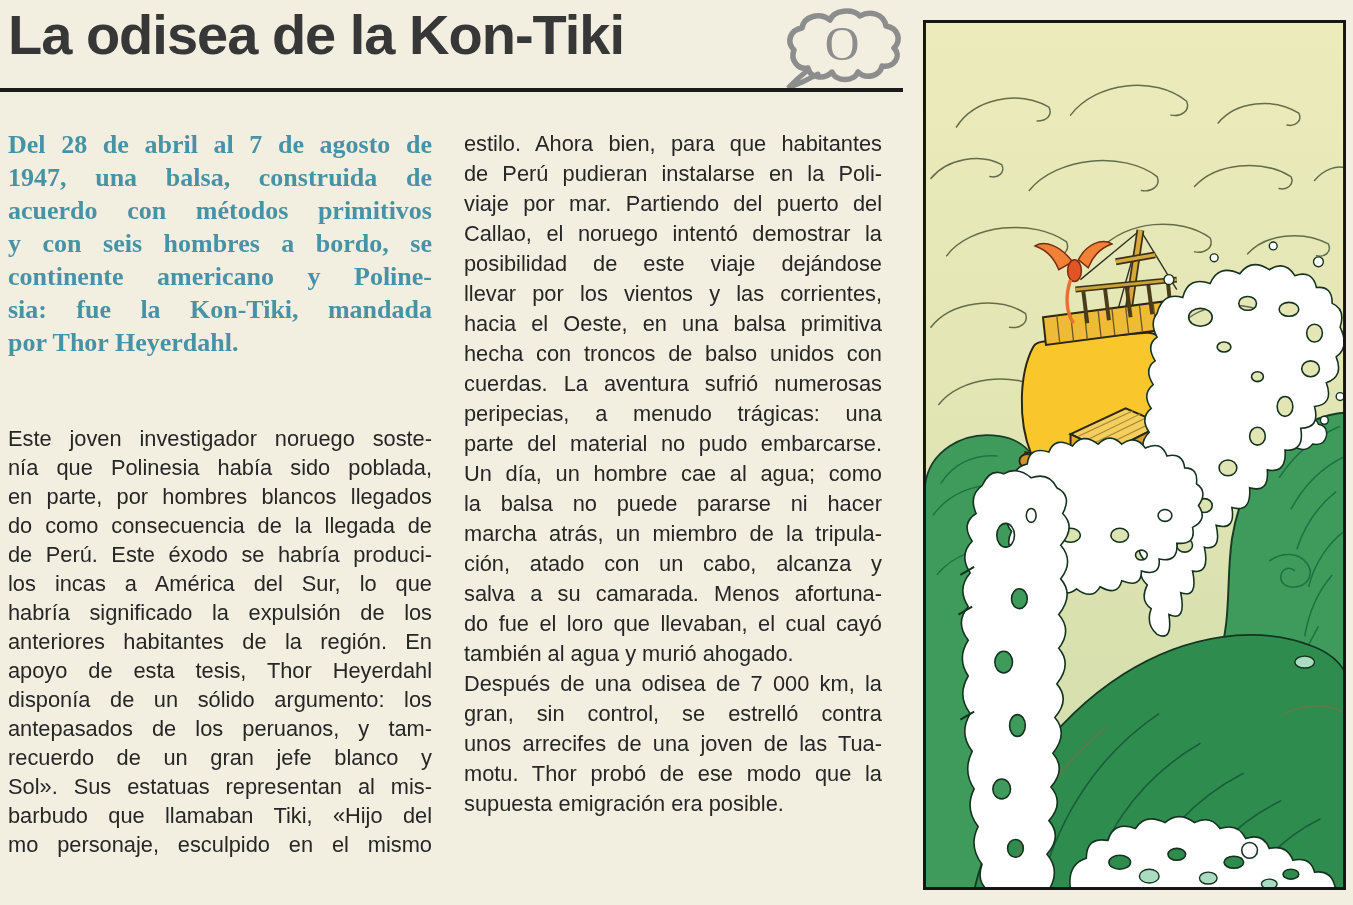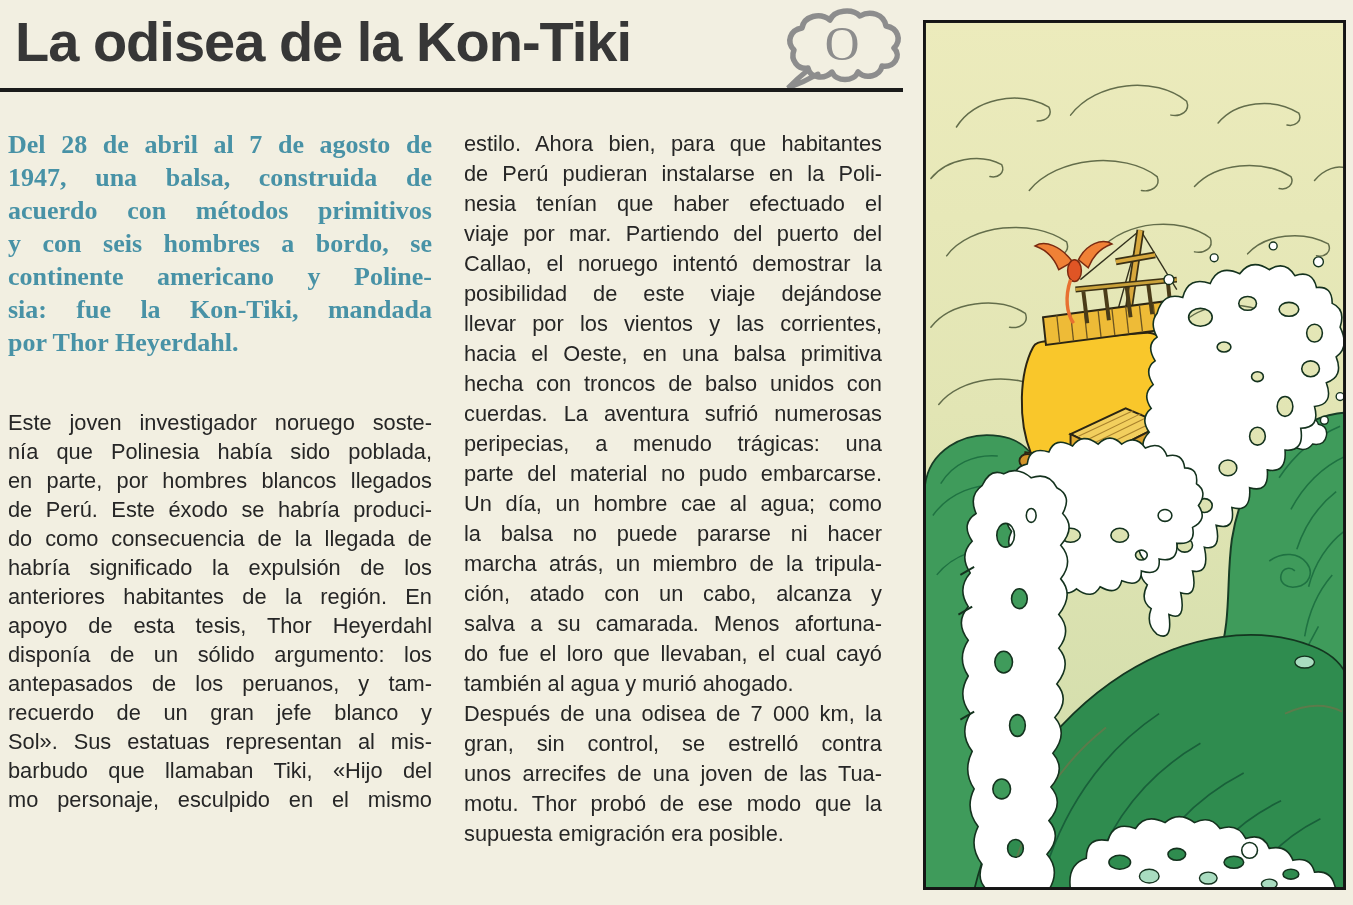--- a/index.html
+++ b/index.html
@@ -2,34 +2,34 @@
 <html><head>
 <meta charset="utf-8">
 <style>
   html,body{margin:0;padding:0;}
   body{
     width:1353px;height:905px;position:relative;overflow:hidden;
     background:#f2efe1;
     font-family:"Liberation Sans",sans-serif;
   }
   .page-title{
-    position:absolute;left:8px;top:2px;margin:7px;
+    position:absolute;left:8px;top:2px;margin:0;
     font-size:56px;font-weight:700;letter-spacing:-1px;color:#373737;
     font-family:"Liberation Sans",sans-serif;white-space:nowrap;
   }
   .logo{position:absolute;left:778px;top:4px;width:128px;height:88px;}
   .title-rule{position:absolute;left:0;top:88px;width:903px;height:4px;background:#1b1b1b;}
   .col{position:absolute;overflow:hidden;}
   .intro{
     left:8px;top:128px;width:424px;
     font-family:"Liberation Serif",serif;font-size:26px;line-height:33px;
     color:#4892a6;
     font-weight:bold;
   }
-  .body1{left:8px;top:408px;width:424px;}
+  .body1{left:8px;top:424px;width:424px;}
   .body2{left:464px;top:129px;width:418px;}
   .bodytext{
     font-family:"Liberation Sans",sans-serif;font-size:21.8px;color:#262626;
   }
   .body1 .tl{line-height:29px;}
   .body2 .tl{line-height:30px;}
   .intro .tl{line-height:33px;}
   .tl{text-align:justify;text-align-last:justify;white-space:nowrap;}
   .tl.end{text-align-last:left;}
   .figure-box{
@@ -59,38 +59,38 @@
     <div class="tl">y con seis hombres a bordo, se</div>
     <div class="tl">continente americano y Poline-</div>
     <div class="tl">sia: fue la Kon-Tiki, mandada</div>
     <div class="tl end">por Thor Heyerdahl.</div>
   </div>
 
 <div class="col body1 bodytext">
     <div class="tl">Este joven investigador noruego soste-</div>
     <div class="tl">nía que Polinesia había sido poblada,</div>
     <div class="tl">en parte, por hombres blancos llegados</div>
+    <div class="tl">do como consecuencia de la llegada de</div>
     <div class="tl">de Perú. Este éxodo se habría produci-</div>
-    <div class="tl">do como consecuencia de la llegada de</div>
+    <div class="tl">los incas a América del Sur, lo que</div>
     <div class="tl">habría significado la expulsión de los</div>
     <div class="tl">anteriores habitantes de la región. En</div>
     <div class="tl">apoyo de esta tesis, Thor Heyerdahl</div>
     <div class="tl">disponía de un sólido argumento: los</div>
     <div class="tl">antepasados de los peruanos, y tam-</div>
     <div class="tl">recuerdo de un gran jefe blanco y</div>
     <div class="tl">Sol». Sus estatuas representan al mis-</div>
     <div class="tl">barbudo que llamaban Tiki, «Hijo del</div>
     <div class="tl">mo personaje, esculpido en el mismo</div>
   </div>
 
 <div class="col body2 bodytext">
   <div>
       <div class="tl">estilo. Ahora bien, para que habitantes</div>
       <div class="tl">de Perú pudieran instalarse en la Poli-</div>
-      <div class="tl">nesia tenían que haber efectuado el</div>
       <div class="tl">viaje por mar. Partiendo del puerto del</div>
       <div class="tl">Callao, el noruego intentó demostrar la</div>
       <div class="tl">posibilidad de este viaje dejándose</div>
       <div class="tl">llevar por los vientos y las corrientes,</div>
       <div class="tl">hacia el Oeste, en una balsa primitiva</div>
       <div class="tl">hecha con troncos de balso unidos con</div>
       <div class="tl">cuerdas. La aventura sufrió numerosas</div>
       <div class="tl">peripecias, a menudo trágicas: una</div>
       <div class="tl">parte del material no pudo embarcarse.</div>
       <div class="tl">Un día, un hombre cae al agua; como</div>

